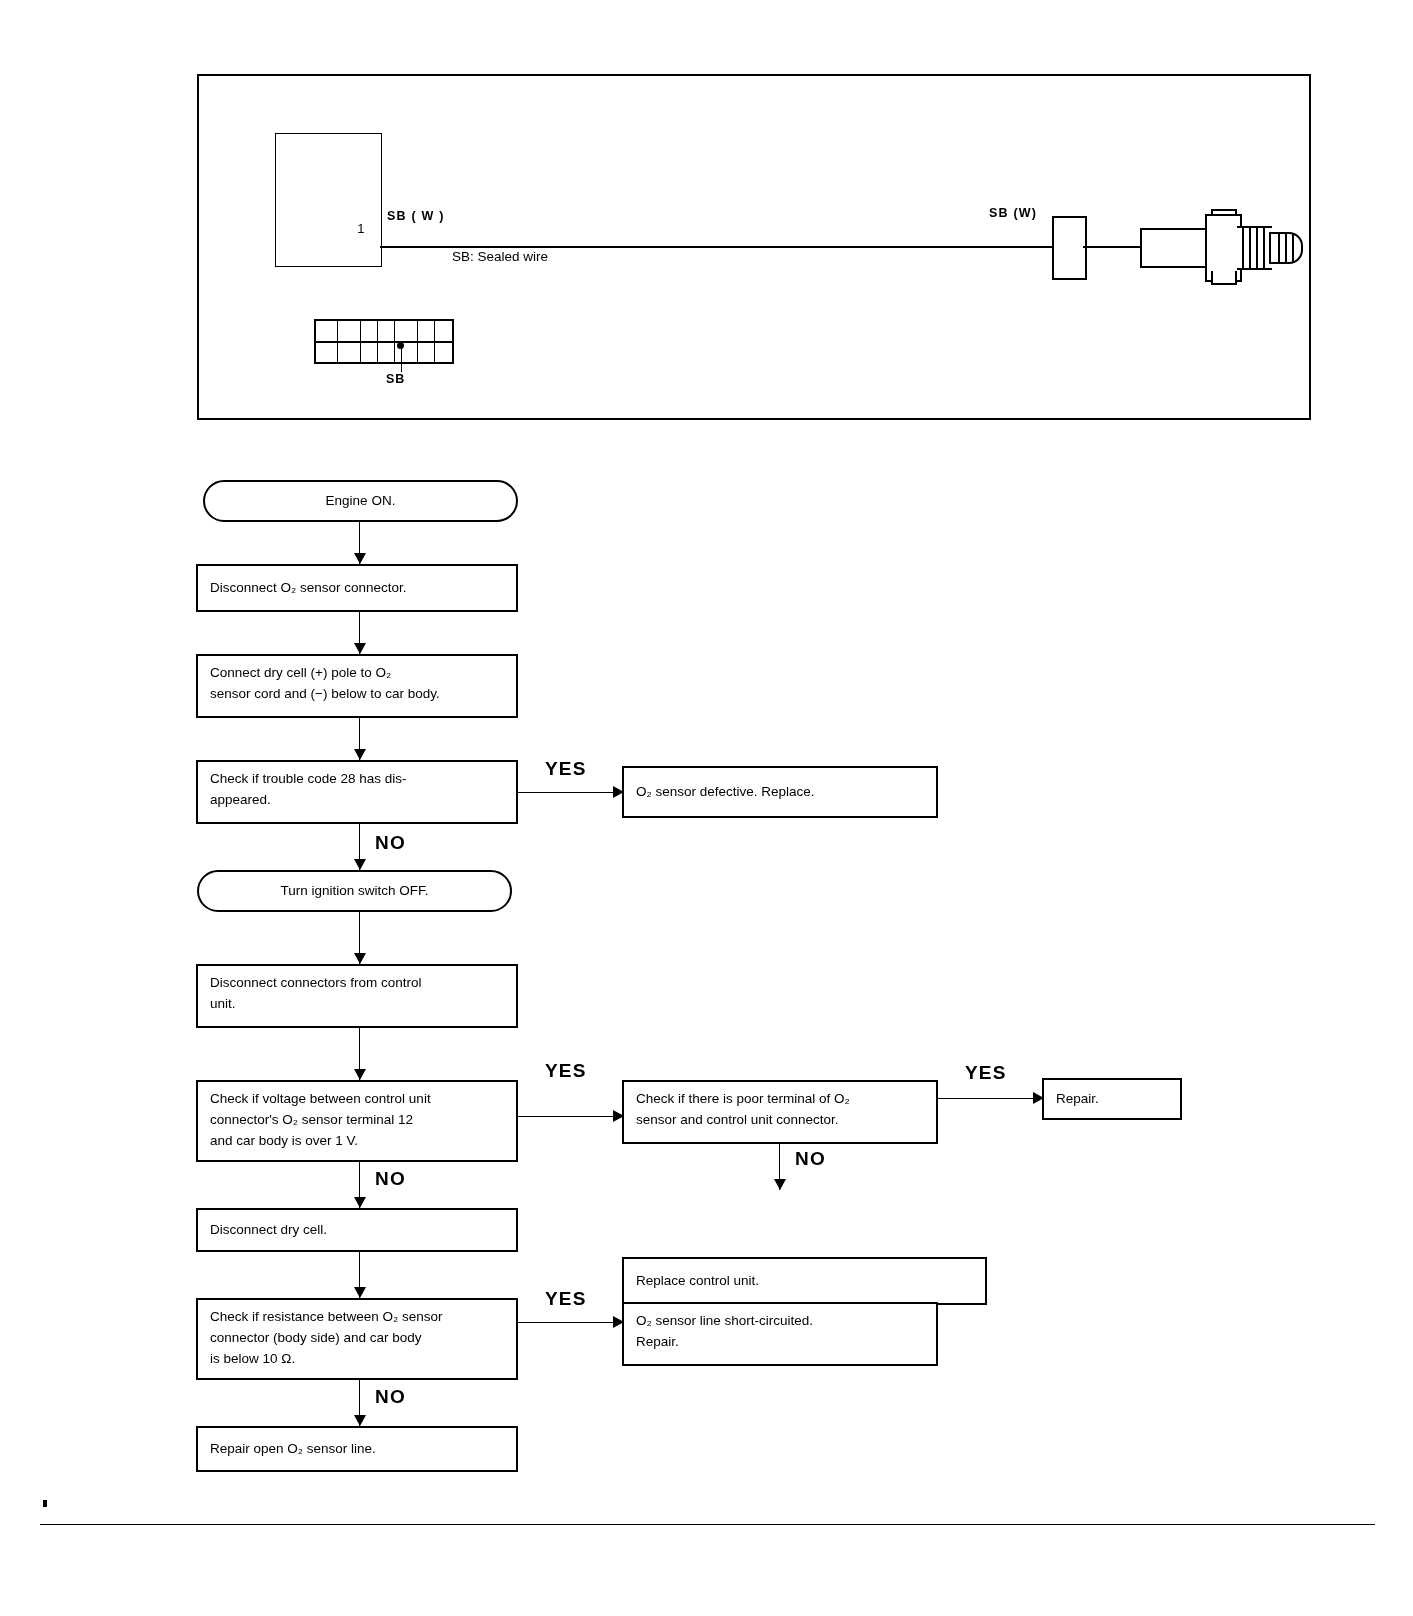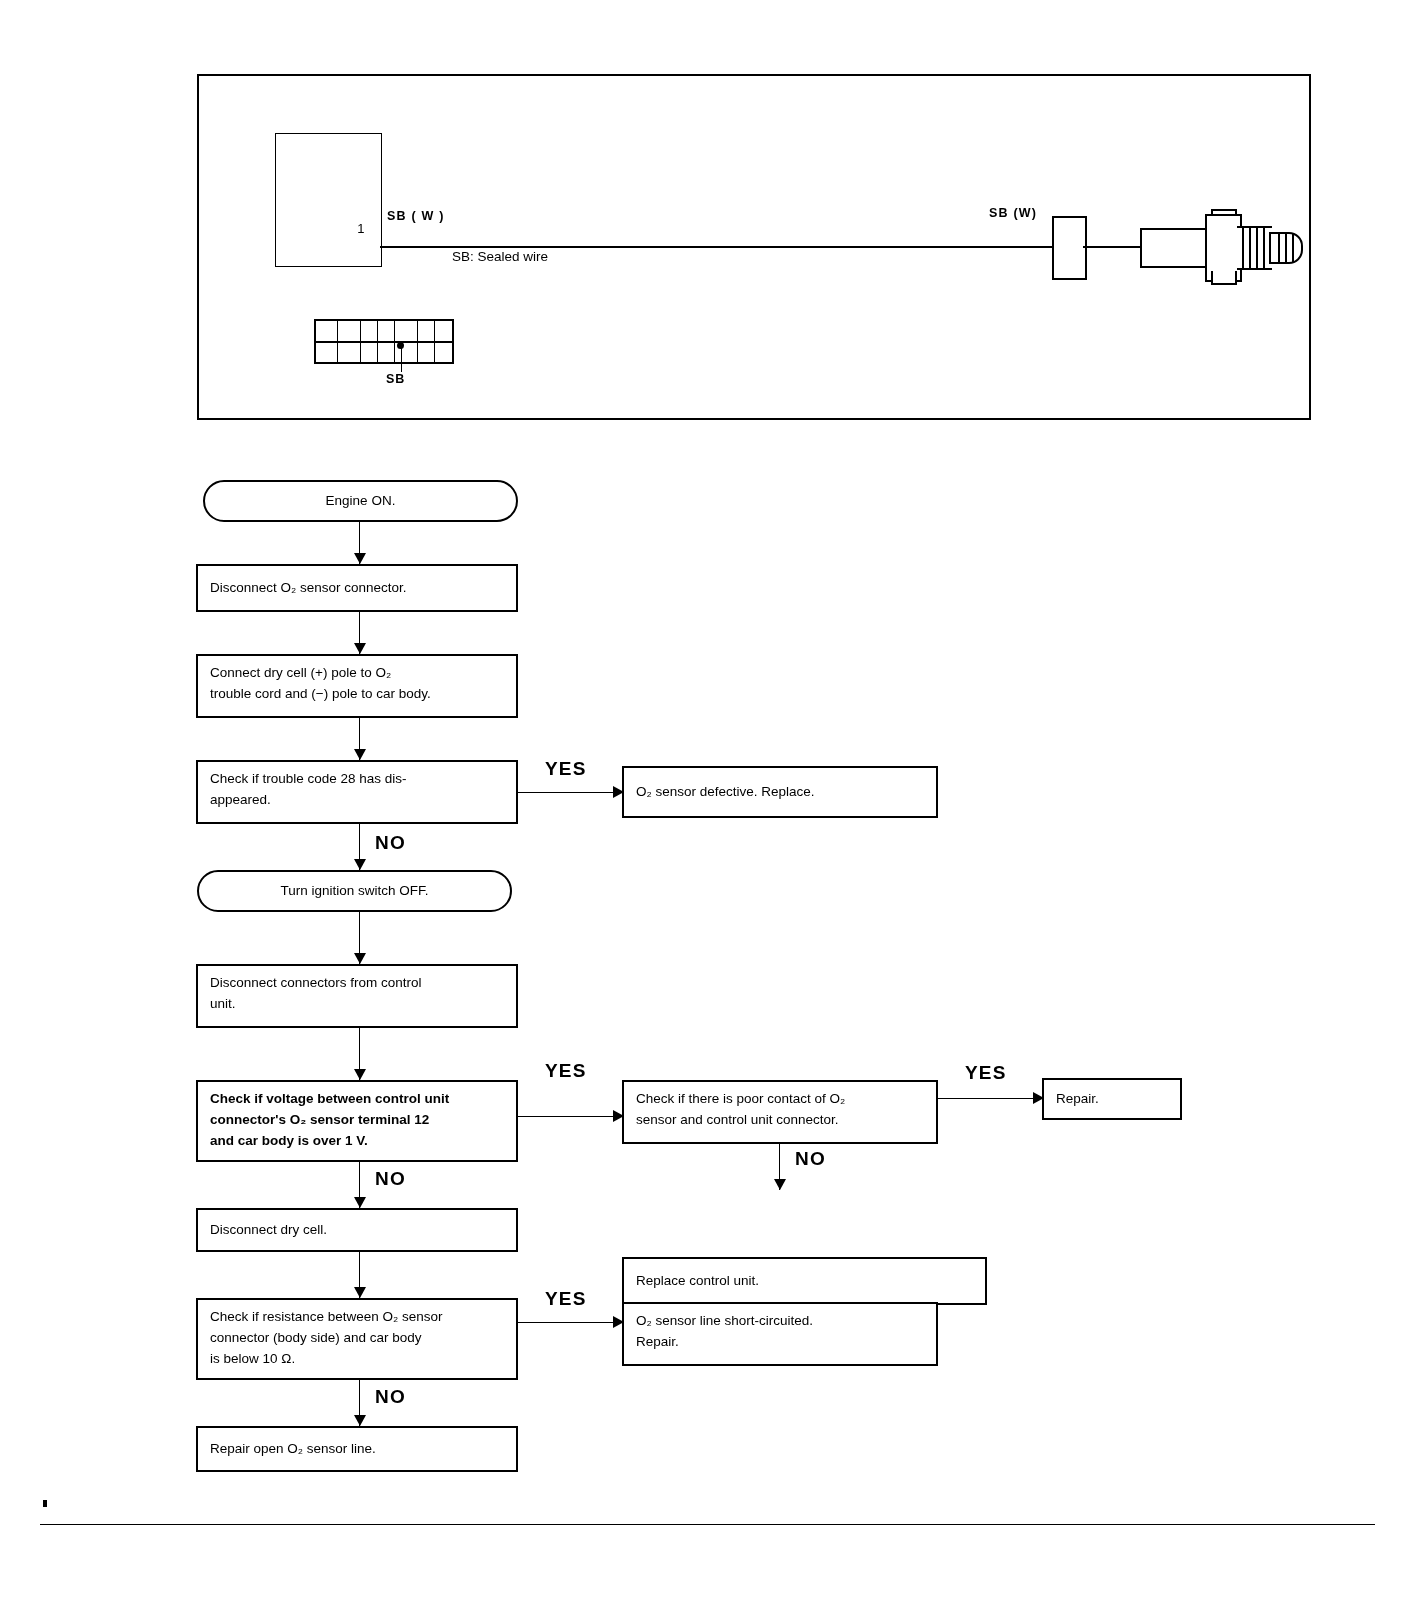--- a/index.html
+++ b/index.html
@@ -190,21 +190,21 @@
     <div class="node term" style="left:203px;top:480px;width:315px;height:42px;">Engine ON.</div>
     <div class="vline" style="left:359px;top:522px;height:42px;"></div>
     <div class="arrow-down" style="left:354px;top:553px;"></div>
 
     <div class="node" style="left:196px;top:564px;width:322px;height:48px;display:flex;align-items:center;">Disconnect O₂ sensor connector.</div>
     <div class="vline" style="left:359px;top:612px;height:42px;"></div>
     <div class="arrow-down" style="left:354px;top:643px;"></div>
 
     <div class="node" style="left:196px;top:654px;width:322px;height:64px;">
       <div>Connect dry cell (+) pole to O₂</div>
-      <div>trouble cord and (−) pole to car body.</div>
+      <div>sensor cord and (−) below to car body.</div>
     </div>
     <div class="vline" style="left:359px;top:718px;height:42px;"></div>
     <div class="arrow-down" style="left:354px;top:749px;"></div>
 
     <div class="node" style="left:196px;top:760px;width:322px;height:64px;">
       <div>Check if trouble code 28 has dis-</div>
       <div>appeared.</div>
     </div>
 
     <div class="hline" style="left:518px;top:792px;width:99px;"></div>
@@ -220,31 +220,31 @@
     <div class="vline" style="left:359px;top:912px;height:52px;"></div>
     <div class="arrow-down" style="left:354px;top:953px;"></div>
 
     <div class="node" style="left:196px;top:964px;width:322px;height:64px;">
       <div>Disconnect connectors from control</div>
       <div>unit.</div>
     </div>
     <div class="vline" style="left:359px;top:1028px;height:52px;"></div>
     <div class="arrow-down" style="left:354px;top:1069px;"></div>
 
-    <div class="node" style="left:196px;top:1080px;width:322px;height:82px;font-weight:bold;">
+    <div class="node" style="left:196px;top:1080px;width:322px;height:82px;">
       <div>Check if voltage between control unit</div>
       <div>connector's O₂ sensor terminal 12</div>
       <div>and car body is over 1 V.</div>
     </div>
     <div class="hline" style="left:518px;top:1116px;width:99px;"></div>
     <div class="arrow-right" style="left:613px;top:1110px;"></div>
     <div class="branch-label" style="left:545px;top:1060px;">YES</div>
 
     <div class="node" style="left:622px;top:1080px;width:316px;height:64px;">
-      <div>Check if there is poor contact of O₂</div>
+      <div>Check if there is poor terminal of O₂</div>
       <div>sensor and control unit connector.</div>
     </div>
     <div class="hline" style="left:938px;top:1098px;width:99px;"></div>
     <div class="arrow-right" style="left:1033px;top:1092px;"></div>
     <div class="branch-label" style="left:965px;top:1062px;">YES</div>
     <div class="node" style="left:1042px;top:1078px;width:140px;height:42px;display:flex;align-items:center;">Repair.</div>
 
     <div class="vline" style="left:779px;top:1144px;height:46px;"></div>
     <div class="arrow-down" style="left:774px;top:1179px;"></div>
     <div class="branch-label" style="left:795px;top:1148px;">NO</div>

